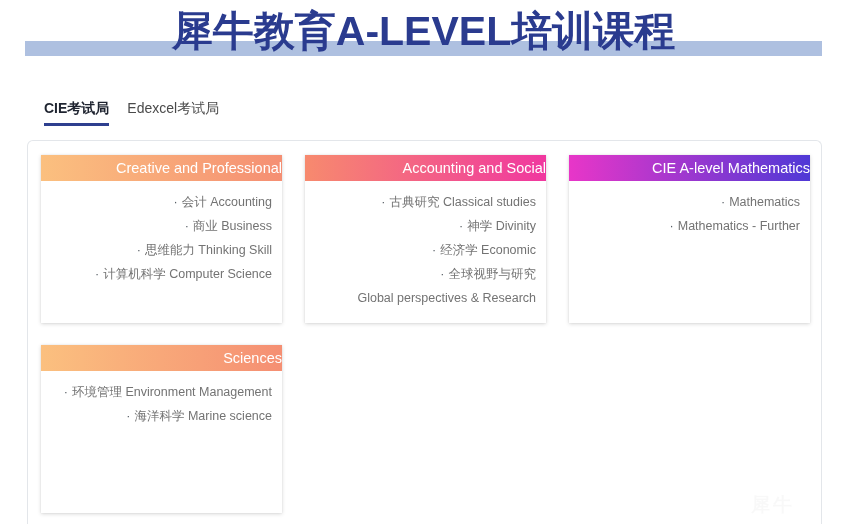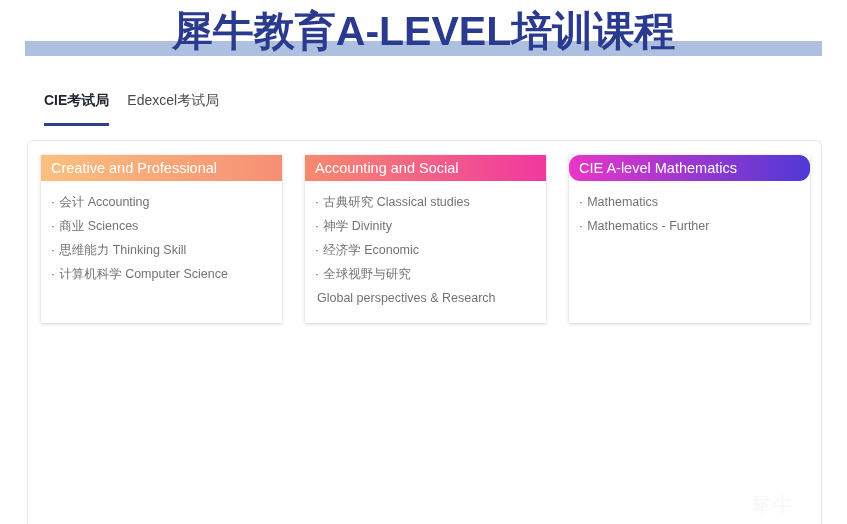--- a/index.html
+++ b/index.html
@@ -46,23 +46,24 @@
     left: 44px;
     top: 92px;
     display: flex;
     align-items: flex-end;
     gap: 18px;
   }
   .tab {
     position: relative;
     font-size: 14px;
     color: #4a4a4a;
-    padding-bottom: 16px;
+    padding-bottom: 8px;
     cursor: pointer;
     white-space: nowrap;
+    margin-top: 8px;
   }
   .tab.active {
     font-weight: bold;
     color: #1f2430;
   }
   .tab.active::after {
     content: "";
     position: absolute;
     left: 0;
     right: 0;
@@ -85,20 +86,21 @@
   }
 
   .grid {
     position: absolute;
     left: 13px;
     top: 14px;
     right: 9px;
     display: flex;
     flex-wrap: wrap;
     gap: 22px 23px;
+    text-align: right;
   }
 
   
   .card {
     width: 241px;
     height: 168px;
     background: #ffffff;
     box-shadow: 0 1px 4px rgba(0,0,0,0.16), 0 0 1px rgba(0,0,0,0.10);
     display: flex;
     flex-direction: column;
@@ -110,21 +112,21 @@
     padding: 0 0 0 10px;
     color: #ffffff;
     font-size: 14.5px;
     font-weight: normal;
     white-space: nowrap;
     overflow: hidden;
     text-overflow: ellipsis;
   }
   .theme-orange  { background: linear-gradient(to right, #fbc07f 0%, #f58f73 100%); }
   .theme-pink    { background: linear-gradient(to right, #f78a6e 0%, #f0379f 100%); }
-  .theme-purple  { background: linear-gradient(to right, #e836c8 0%, #4f39d6 100%); border-radius: 11px; }
+  .theme-purple  { background: linear-gradient(to right, #e836c8 0%, #4f39d6 100%); }
 
   .card-body {
     flex: 1;
     padding: 9px 10px 8px 10px;
   }
   .card-list {
     list-style: none;
   }
   .card-list li {
     font-size: 12.5px;
@@ -171,21 +173,21 @@
   </div>
 </div>
 
 <div class="panel">
   <div class="grid" id="card-grid">
       <div class="card">
         <div class="card-header theme-orange">Creative and Professional</div>
         <div class="card-body">
           <ul class="card-list">
             <li class="bulleted">会计 Accounting</li>
-            <li class="bulleted">商业 Sciences</li>
+            <li class="bulleted">商业 Business</li>
             <li class="bulleted">思维能力 Thinking Skill</li>
             <li class="bulleted">计算机科学 Computer Science</li>
           </ul>
         </div>
       </div>
       <div class="card">
         <div class="card-header theme-pink">Accounting and Social</div>
         <div class="card-body">
           <ul class="card-list">
             <li class="bulleted">古典研究 Classical studies</li>
@@ -198,15 +200,24 @@
       </div>
       <div class="card">
         <div class="card-header theme-purple">CIE A-level Mathematics</div>
         <div class="card-body">
           <ul class="card-list">
             <li class="bulleted">Mathematics</li>
             <li class="bulleted">Mathematics - Further</li>
           </ul>
         </div>
       </div>
+      <div class="card">
+        <div class="card-header theme-orange">Sciences</div>
+        <div class="card-body">
+          <ul class="card-list">
+            <li class="bulleted">环境管理 Environment Management</li>
+            <li class="bulleted">海洋科学 Marine science</li>
+          </ul>
+        </div>
+      </div>
     </div>
   <div class="watermark">犀牛</div>
 </div>
 
 </body></html>

